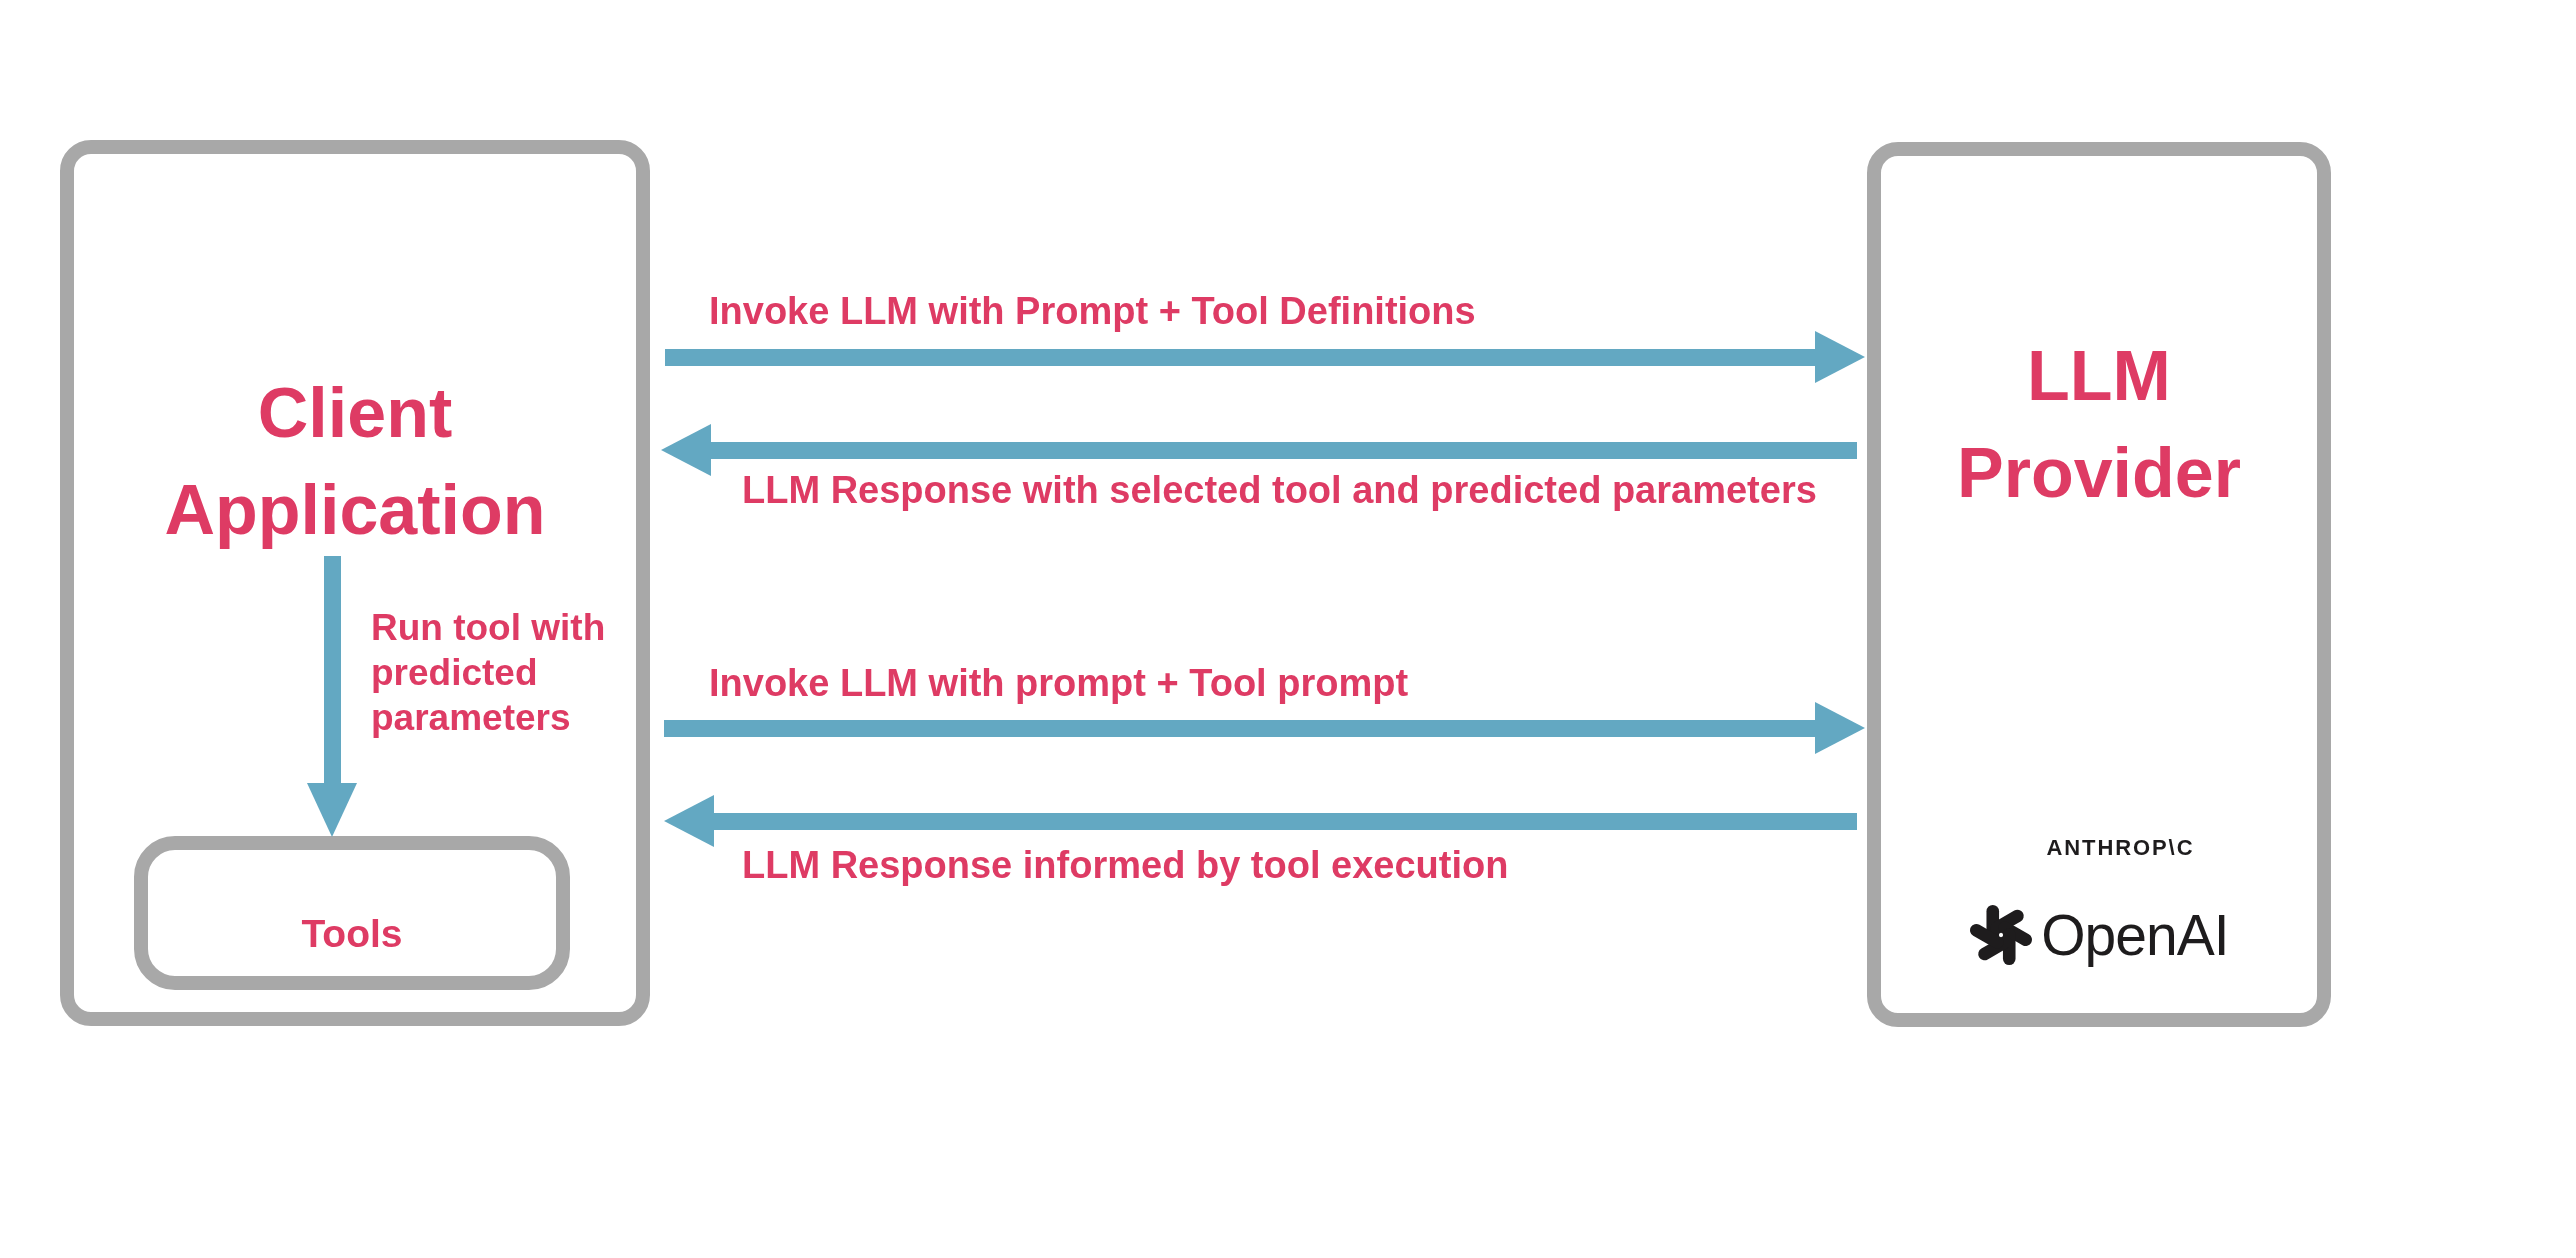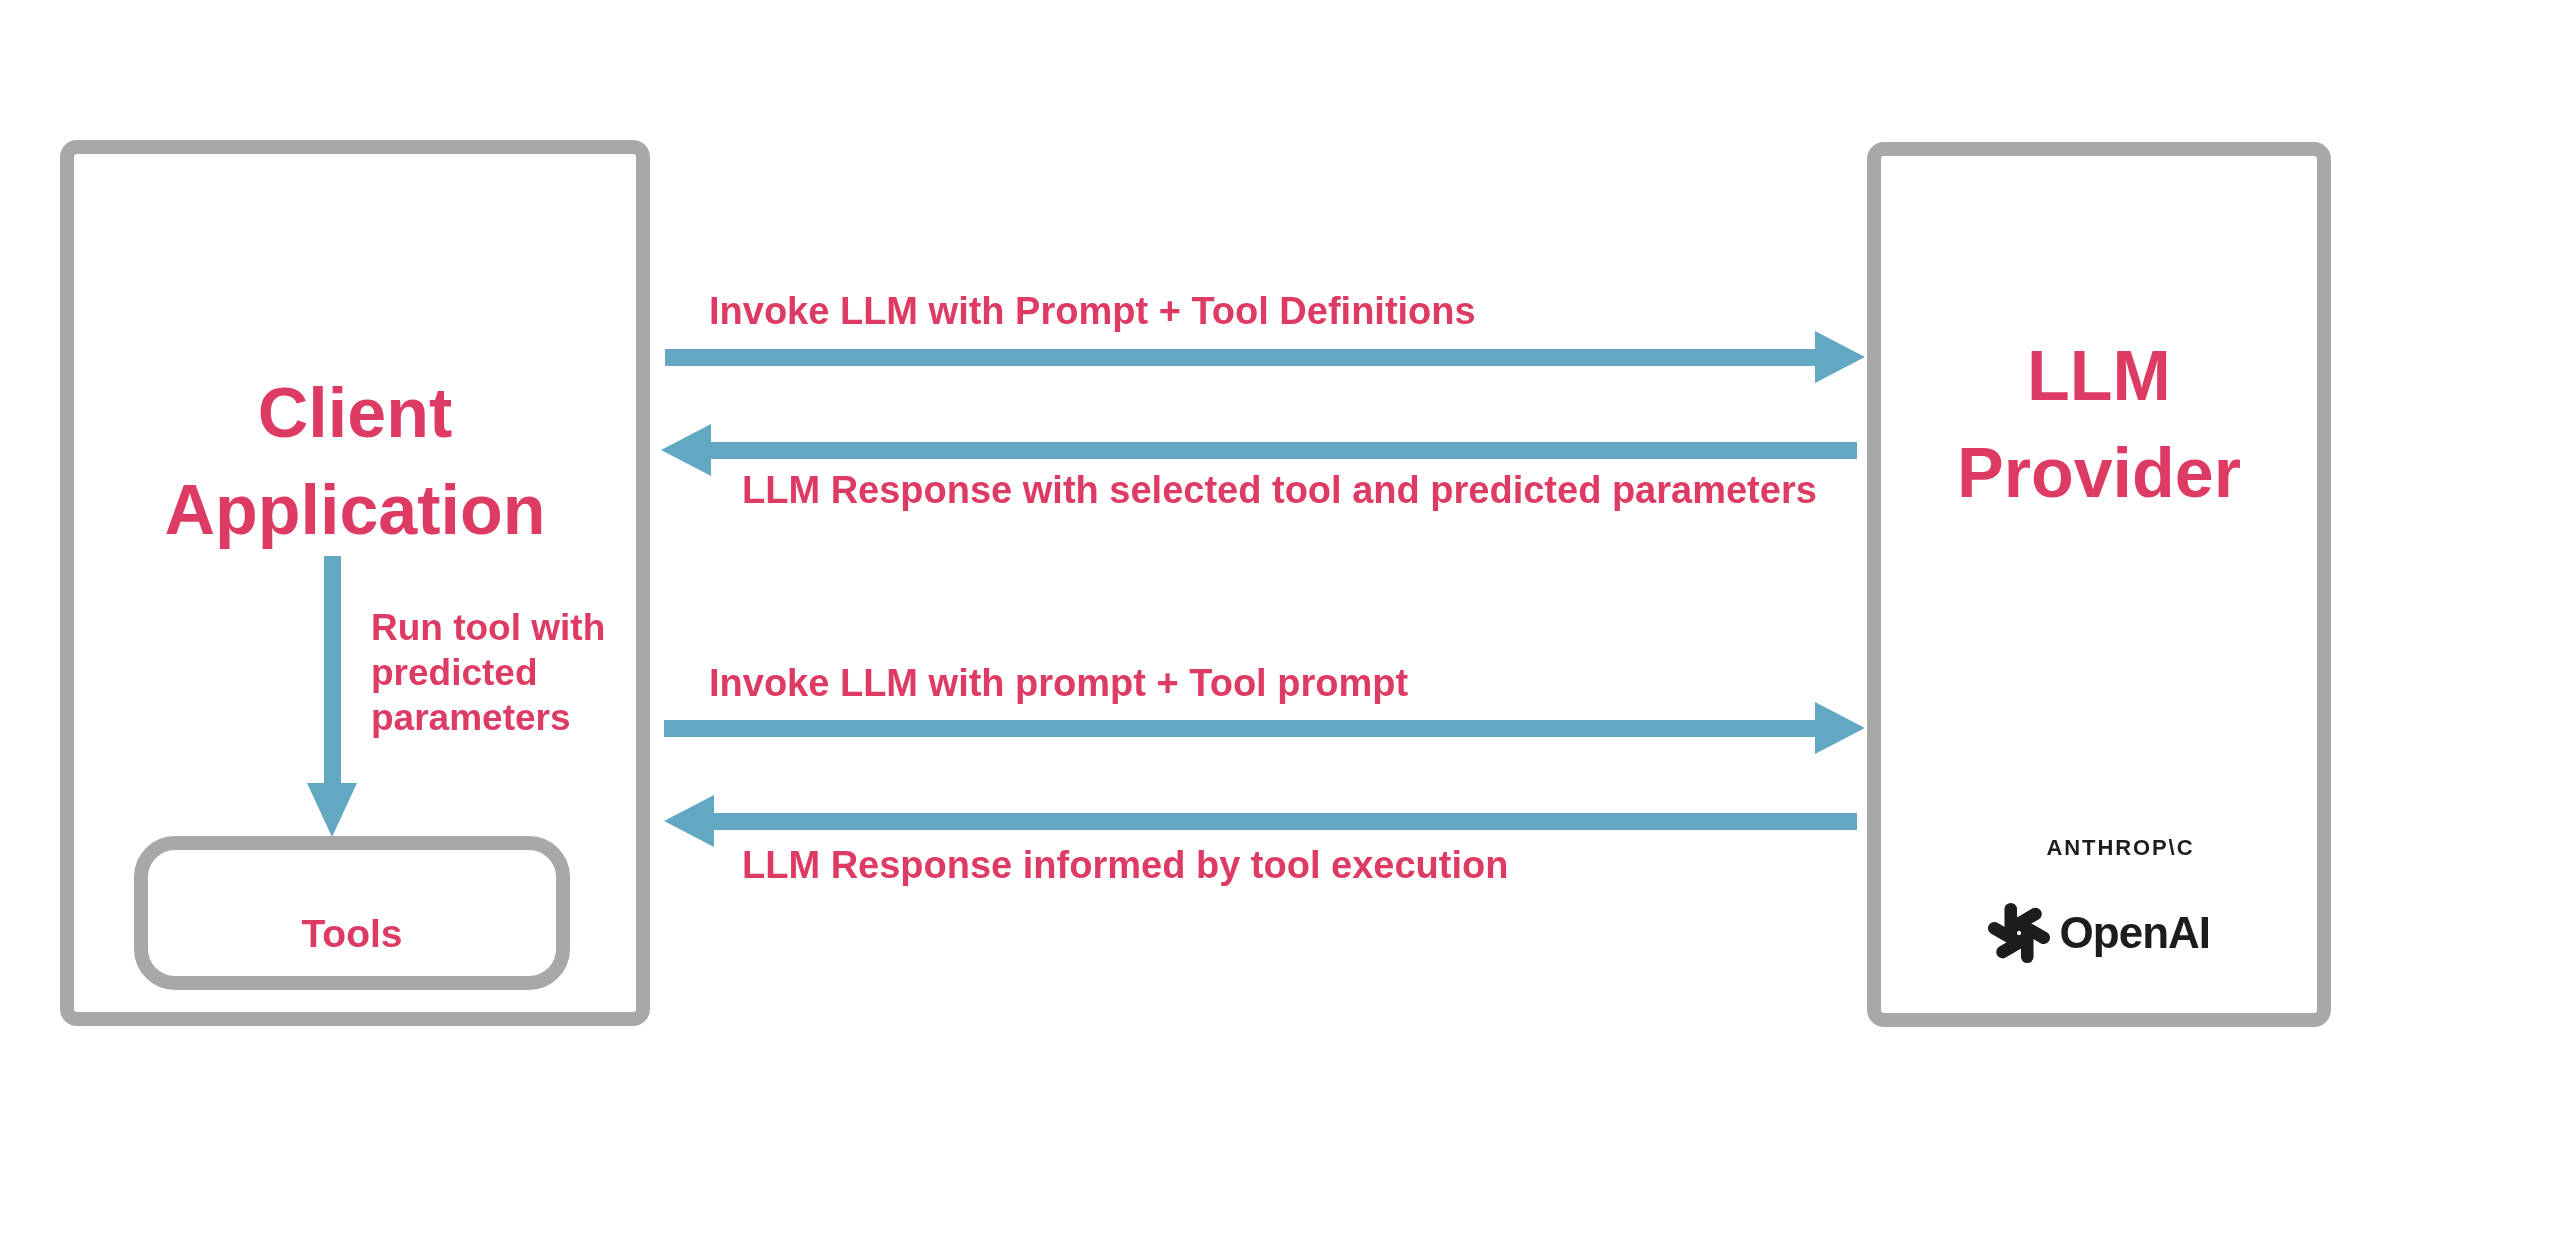--- a/index.html
+++ b/index.html
@@ -13,21 +13,21 @@
     position:relative;
     width:2576px;height:1258px;
     background:#ffffff;
     overflow:hidden;
     font-family:"Liberation Sans", sans-serif;
     font-weight:700;
   }
   .box{
     position:absolute;
     border:14.5px solid var(--gray);
-    border-radius:17px;
+    border-radius:31px;
     background:#ffffff;
     box-sizing:border-box;
   }
   .client-box{left:60px;top:140px;width:590px;height:886px;}
   .llm-box{left:1867px;top:142px;width:464px;height:885px;}
   .box-title{
     position:absolute;left:0;right:0;
     text-align:center;
     color:var(--pink);
     font-size:70px;
@@ -106,23 +106,23 @@
     font-weight:700;
     padding-left:43px;
   }
   .logo-openai{
     position:absolute;left:0;right:0;top:746px;
     display:flex;align-items:center;justify-content:center;
     gap:9.7px;
   }
   .openai-word{
     color:var(--ink);
-    font-size:44px;
+    font-size:57px;
     letter-spacing:-1px;
-    font-weight:700;
+    font-weight:400;
   }
 </style>
 </head>
 <body>
 
 <div class="canvas">
 
   <div class="box client-box">
     <div class="box-title client-title">
       <div>Client</div>

